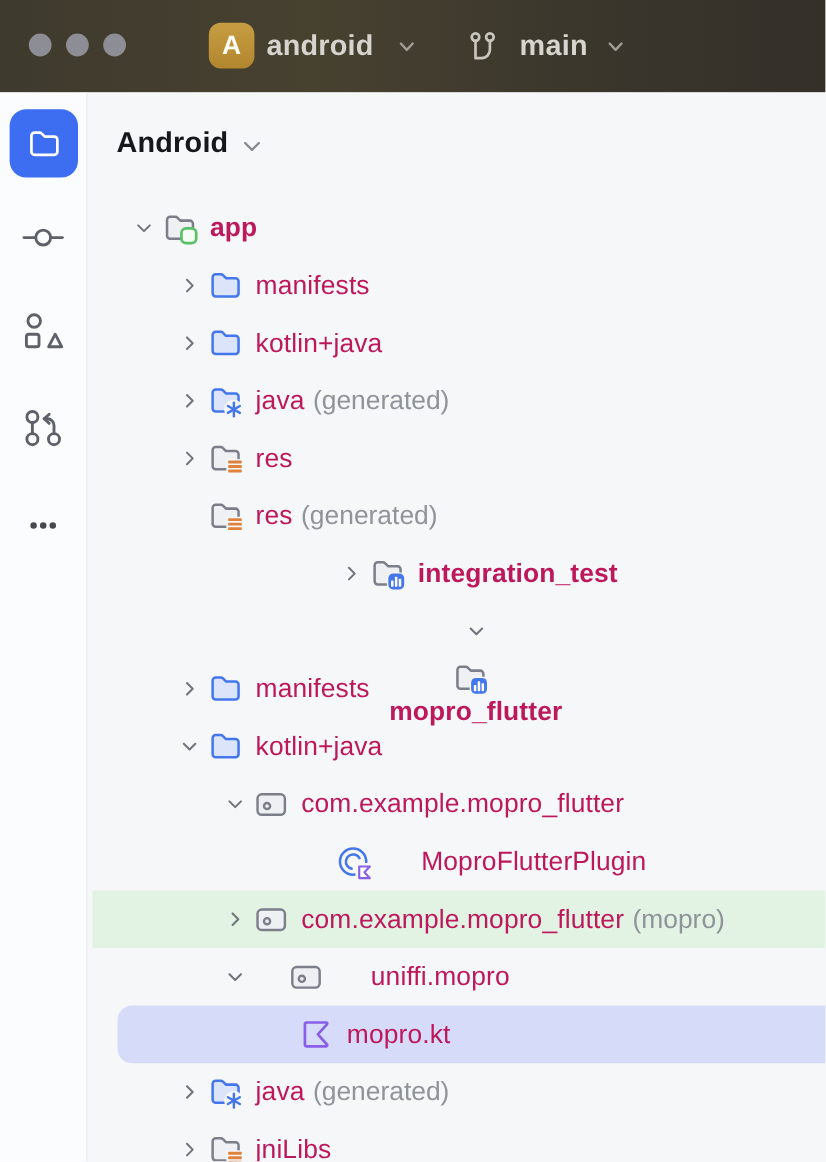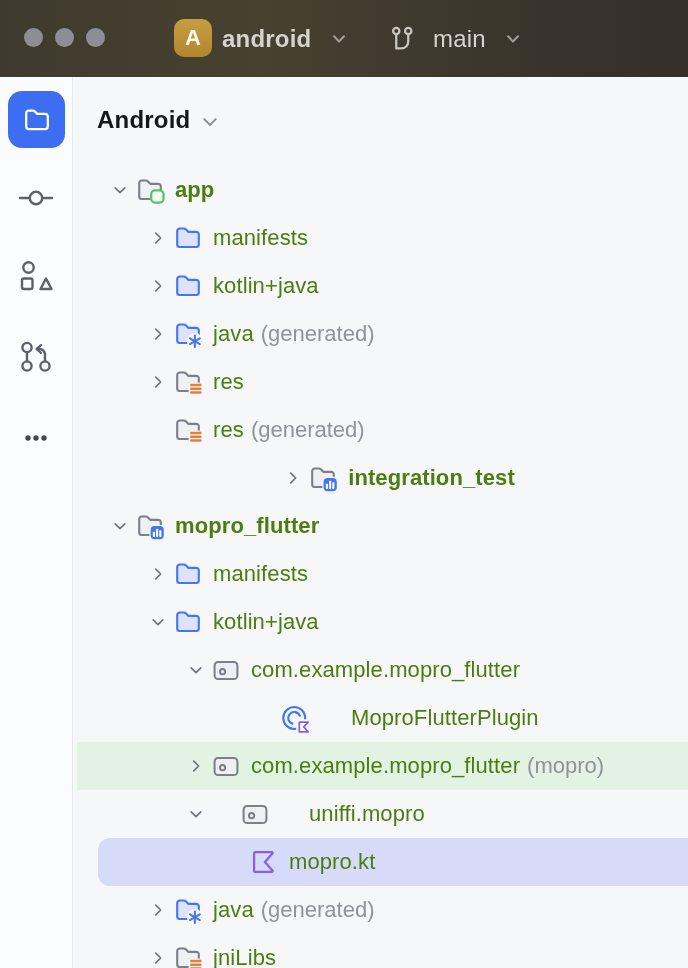--- a/index.html
+++ b/index.html
@@ -10,21 +10,21 @@
   .titlebar{position:relative;height:77px;
     background:linear-gradient(90deg,#3e3a2d 0%,#474130 38%,#3a362c 72%,#343029 100%);}
   .light{position:absolute;top:28px;width:19px;height:19px;border-radius:50%;background:#8d8d95;}
   .l0{left:24px}.l1{left:55px}.l2{left:86px}
   .proj-badge{position:absolute;left:174px;top:19px;width:38px;height:38px;border-radius:10px;
     background:linear-gradient(180deg,#c79d42,#b2862e);color:#fffdf6;font-size:22px;font-weight:700;
     display:flex;align-items:center;justify-content:center;}
   .tb-label{position:absolute;top:0;height:77px;display:flex;align-items:center;
     color:#d7d4cf;font-size:24px;font-weight:600;letter-spacing:.2px;}
   .proj-name{left:222px}
-  .branch-name{left:433px;font-weight:400;}
+  .branch-name{left:433px;font-weight:700;}
   .tb-chev{position:absolute;top:28px;width:22px;height:22px;}
   .c-proj{left:328px}.c-branch{left:502px}
   .branch-ic{position:absolute;left:388px;top:24px;width:30px;height:30px;}
 
   
   .content{display:flex;height:891px;}
   .sidebar{position:relative;width:73px;flex:none;background:#fbfcfd;border-right:1px solid #e7e8eb;}
   .tool-active{position:absolute;left:8px;top:14px;width:57px;height:57px;border-radius:14px;
     background:#3d6ef2;display:flex;align-items:center;justify-content:center;}
   .side-ic{position:absolute;left:16px;width:40px;height:40px;display:flex;align-items:center;justify-content:center;}
@@ -38,21 +38,21 @@
   
   .tree{position:absolute;top:89px;left:0;right:0;}
   .row{position:relative;height:48px;display:flex;align-items:center;}
   .hl{position:absolute;top:0;bottom:0;right:0;z-index:0;}
   .hl.selected{left:25px;background:#d5dbf8;border-radius:12px 0 0 12px;}
   .hl.green{left:4px;background:#e3f3e3;}
   .chev{width:30px;height:48px;flex:none;display:flex;align-items:center;justify-content:center;z-index:1;}
   .chev svg{display:block}
   .ticon{width:30px;height:30px;flex:none;margin-right:10px;position:relative;z-index:1;}
   .ticon svg{display:block;overflow:visible;}
-  .lbl{font-size:22px;color:#4d7c0f;z-index:1;white-space:pre;letter-spacing:.1px;}
+  .lbl{font-size:22px;color:#be185d;z-index:1;white-space:pre;letter-spacing:.1px;}
   .row.bold .lbl{font-weight:700;}
   .sfx{font-size:22px;color:#8f939a;margin-left:7px;z-index:1;white-space:pre;}
 </style>
 </head>
 <body>
 
 <div class="titlebar">
   <span class="light l0"></span>
   <span class="light l1"></span>
   <span class="light l2"></span>
@@ -243,21 +243,21 @@
               <path d="M2.8,14.3 V5.4 A1.7,1.7 0 0 1 4.5,3.7 h2.8 c0.47,0 0.92,0.2 1.24,0.54 L10.2,5.9 h5.3 a1.7,1.7 0 0 1 1.7,1.7 v6.7 a1.7,1.7 0 0 1 -1.7,1.7 H4.5 A1.7,1.7 0 0 1 2.8,14.3 Z" fill="#eef0f3" stroke="#7b7f8a" stroke-width="1.4" stroke-linejoin="round"></path>
               <rect x="9.6" y="9.2" width="10.4" height="10.4" rx="3.4" fill="#f6f7f9"></rect>
      <rect x="10.4" y="10" width="8.8" height="8.8" rx="2.6" fill="#4476ec"></rect>
      <rect x="11.9" y="13.9" width="1.4" height="3.4" rx="0.4" fill="#ffffff"></rect>
      <rect x="14.05" y="11.8" width="1.4" height="5.5" rx="0.4" fill="#ffffff"></rect>
      <rect x="16.2" y="12.9" width="1.4" height="4.4" rx="0.4" fill="#ffffff"></rect>
             </svg>
           </span>
           <span class="lbl">integration_test</span>
         </div>
-        <div class="row bold" style="padding-left: 32px;">
+        <div class="row bold" style="padding-left: 32px; flex-direction: column;">
           <span class="chev">
             <svg viewBox="0 0 20 20" width="20" height="20">
               <polyline points="5.2,7.8 10,12.6 14.8,7.8" fill="none" stroke="#70747c" stroke-width="1.7" stroke-linecap="round" stroke-linejoin="round"></polyline>
             </svg>
           </span>
           <span class="ticon">
             <svg viewBox="0 0 20 20" width="30" height="30">
               <path d="M2.8,14.3 V5.4 A1.7,1.7 0 0 1 4.5,3.7 h2.8 c0.47,0 0.92,0.2 1.24,0.54 L10.2,5.9 h5.3 a1.7,1.7 0 0 1 1.7,1.7 v6.7 a1.7,1.7 0 0 1 -1.7,1.7 H4.5 A1.7,1.7 0 0 1 2.8,14.3 Z" fill="#eef0f3" stroke="#7b7f8a" stroke-width="1.4" stroke-linejoin="round"></path>
               <rect x="9.6" y="9.2" width="10.4" height="10.4" rx="3.4" fill="#f6f7f9"></rect>
      <rect x="10.4" y="10" width="8.8" height="8.8" rx="2.6" fill="#4476ec"></rect>

